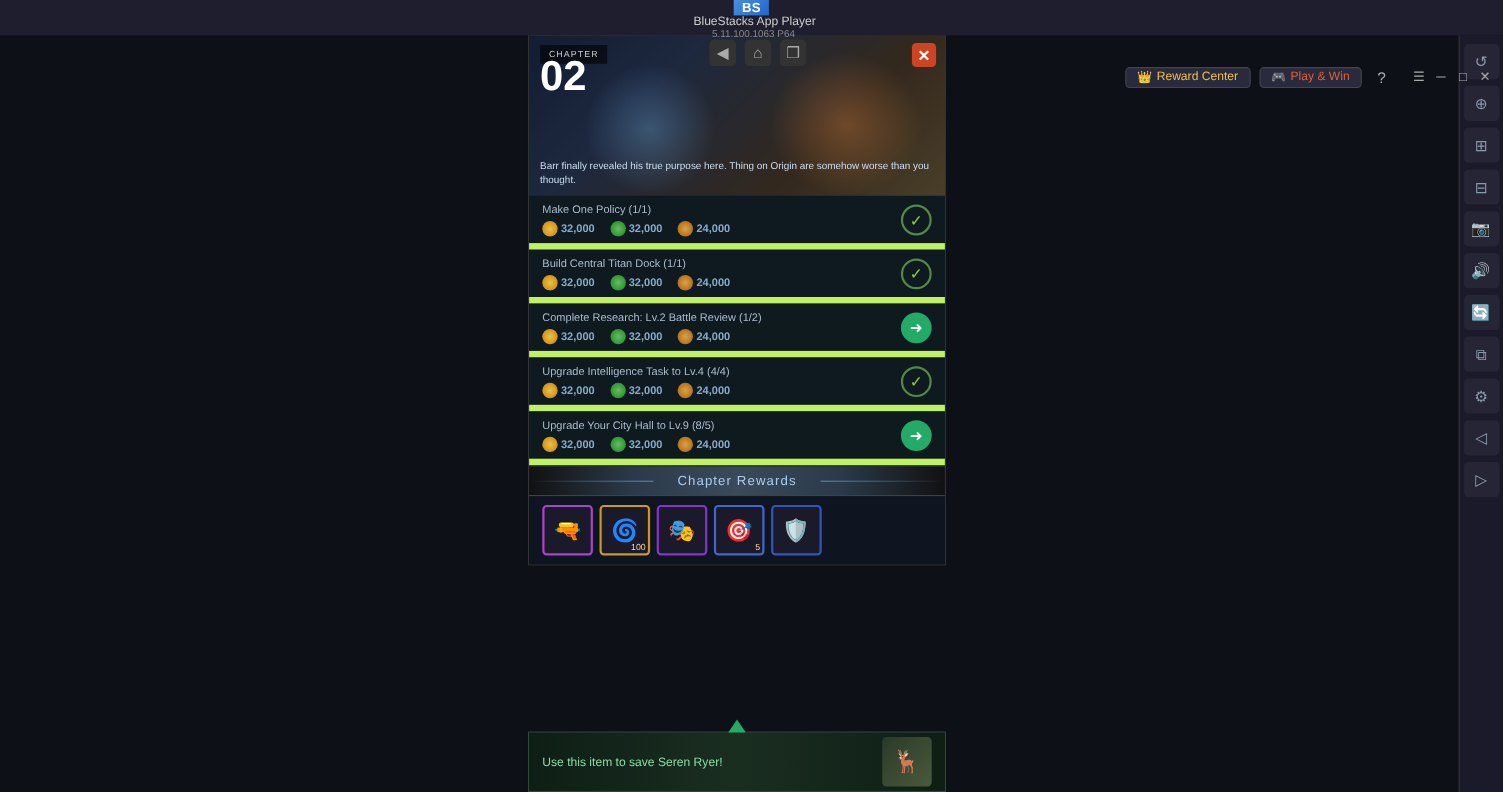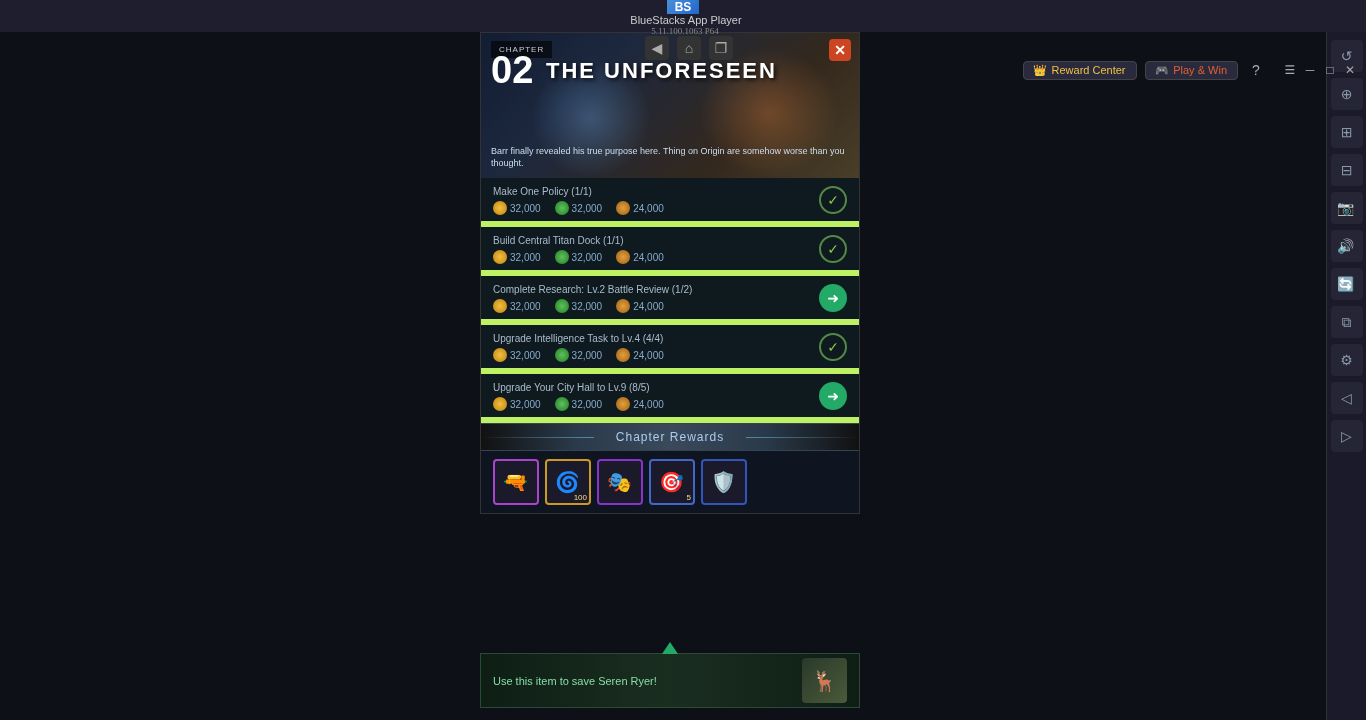--- a/index.html
+++ b/index.html
@@ -31,21 +31,20 @@
     }
     .title-bar-app-name {
       margin-left: 6px;
       color: #ccc;
       font-size: 11px;
     }
     .title-bar-app-version {
       color: #888;
       font-size: 9px;
       margin-left: 4px;
-      font-family: Liberation Serif, serif;
     }
     .title-bar-nav {
       display: flex; align-items: center; margin-left: 12px;
       gap: 8px;
     }
     .title-bar-nav-btn {
       width: 24px; height: 24px;
       background: #333;
       border-radius: 4px;
       display: flex; align-items: center; justify-content: center;
@@ -245,20 +244,21 @@
     }
     .task-name {
       font-size: 10px;
       color: #aabbcc;
       margin-bottom: 4px;
     }
     .task-rewards {
       display: flex;
       gap: 14px;
       align-items: flex-start;
+      font-weight: bold;
     }
     .reward-item {
       display: flex; align-items: center; gap: 3px;
     }
     .reward-icon {
       width: 14px; height: 14px;
       border-radius: 50%;
       display: flex; align-items: center; justify-content: center;
       font-size: 8px;
     }
@@ -338,21 +338,21 @@
       font-size: 11px;
       font-weight: bold;
       letter-spacing: 1px;
       cursor: pointer;
       border-radius: 2px;
     }
 
     
     .bottom-tooltip {
       position: absolute;
-      bottom: 12px;
+      bottom: 0;
       left: 480px;
       width: 380px;
       height: 55px;
       background: linear-gradient(90deg, #0e1e15, #1a2e20, #0e1e15);
       border: 1px solid #2a4a35;
       display: flex;
       align-items: center;
       padding: 0 12px;
       gap: 10px;
     }
@@ -428,21 +428,20 @@
 <div class="game-panel">
 
   <div class="chapter-header">
     <div class="chapter-header-overlay"></div>
 
     <div class="warrior-left"></div>
     <div class="warrior-right"></div>
 
     <div class="chapter-label">Chapter</div>
     <div class="chapter-number">02</div>
-    <div class="chapter-title">THE UNFORESEEN</div>
     <div class="chapter-description">Barr finally revealed his true purpose here. Thing on Origin are somehow worse than you thought.</div>
     <div class="close-btn">✕</div>
   </div>
 
 
   <div class="task-list">
 
     <div class="task-item completed">
       <div class="task-name">Make One Policy (1/1)</div>
       <div class="task-rewards">

